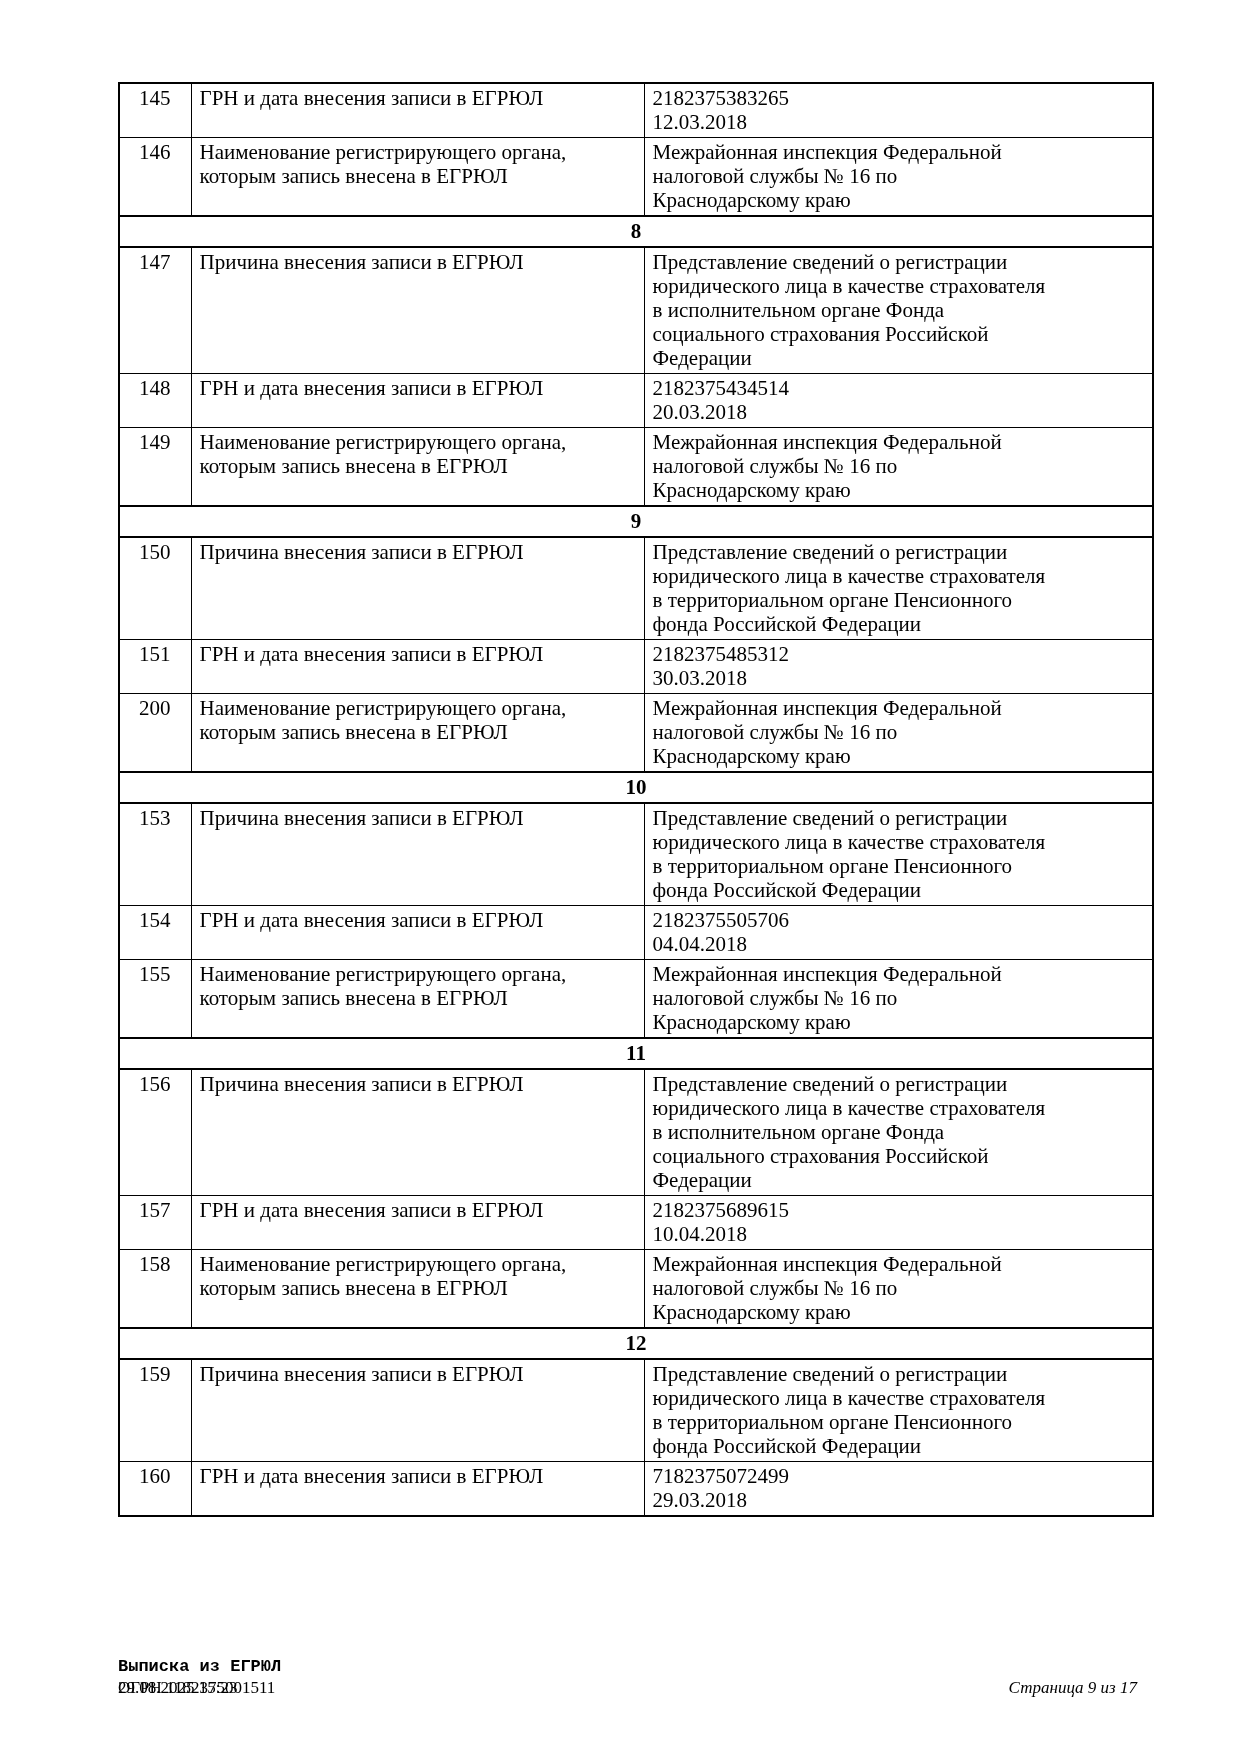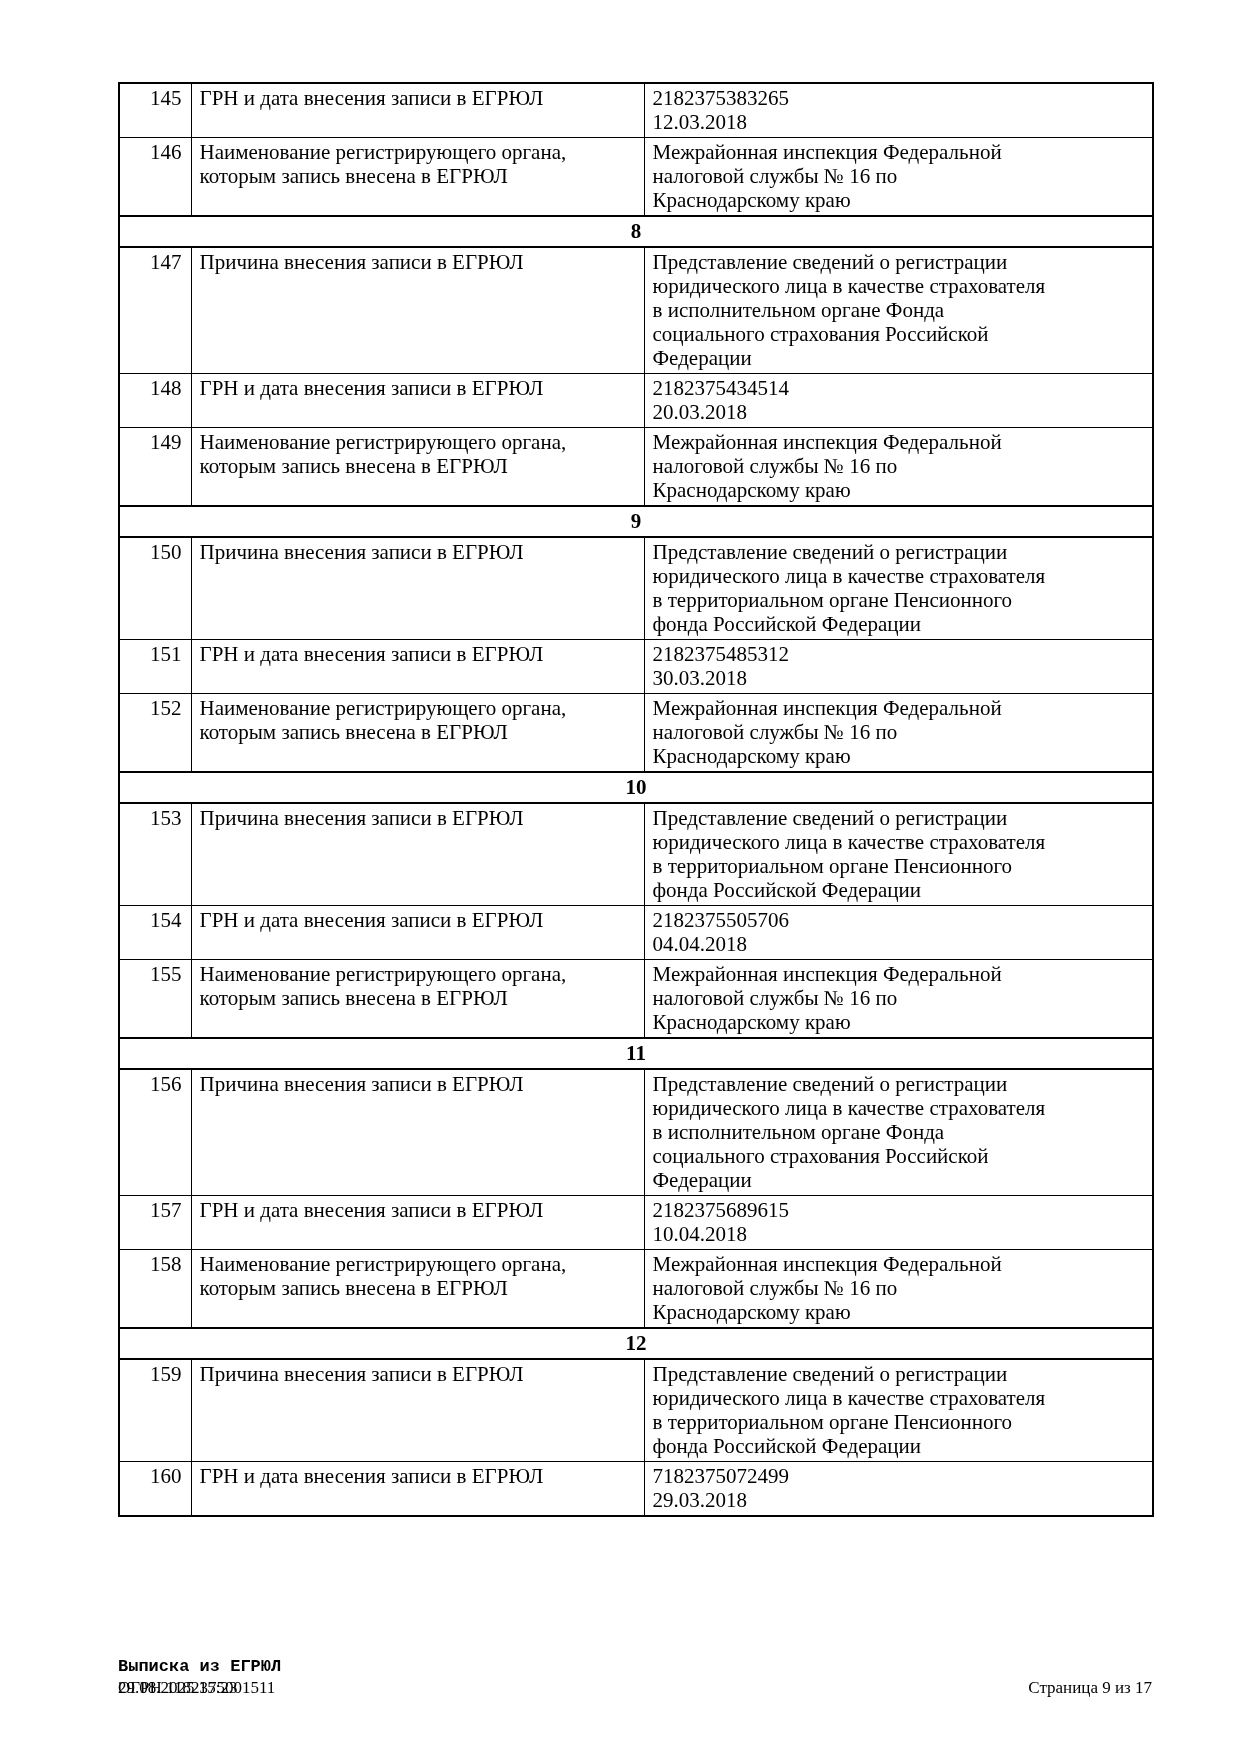--- a/index.html
+++ b/index.html
@@ -29,21 +29,21 @@
 
   td {
     border: 1px solid #000000;
     vertical-align: top;
     font-size: 21px;
     line-height: 24px;
     padding: 2px 8px 3px 8px;
     white-space: pre-line;
   }
   td.cell-num {
-    text-align: right;
+    text-align: center;
     padding-right: 9px;
   }
   tr.section-row td {
     border-top: 2px solid #000000;
     border-bottom: 2px solid #000000;
     text-align: center;
     font-weight: bold;
     white-space: normal;
     line-height: 26px;
     padding: 1px 0 2px 0;
@@ -53,21 +53,21 @@
     position: absolute;
     left: 118px;
     top: 1656px;
     width: 1034px;
     font-size: 17px;
     line-height: 21px;
   }
   .footer-title   { position: absolute; left: 0; top: 0; font-weight: bold; white-space: nowrap; font-family: Liberation Mono, monospace; }
   .footer-datetime{ position: absolute; left: 0; top: 21px; white-space: nowrap; }
   .footer-center  { position: absolute; left: 0; top: 21px; width: 100%; text-align: left; white-space: nowrap; }
-  .footer-right   { position: absolute; right: 0; top: 21px; text-align: left; white-space: nowrap; }
+  .footer-right   { position: absolute; right: 15px; top: 21px; text-align: left; white-space: nowrap; font-style: italic; }
 </style>
 </head>
 <body>
 
 <div class="page">
 
   <table class="egrul-table">
     <colgroup>
       <col class="c-num">
       <col class="c-label">
@@ -125,21 +125,21 @@
 в территориальном органе Пенсионного
 фонда Российской Федерации</td>
         </tr>
         <tr>
           <td class="cell-num">151</td>
           <td class="cell-label">ГРН и дата внесения записи в ЕГРЮЛ</td>
           <td class="cell-value">2182375485312
 30.03.2018</td>
         </tr>
         <tr>
-          <td class="cell-num">152</td>
+          <td class="cell-num">200</td>
           <td class="cell-label">Наименование регистрирующего органа,
 которым запись внесена в ЕГРЮЛ</td>
           <td class="cell-value">Межрайонная инспекция Федеральной
 налоговой службы № 16 по
 Краснодарскому краю</td>
         </tr>
         <tr class="section-row">
           <td colspan="3">10</td>
         </tr>
         <tr>

